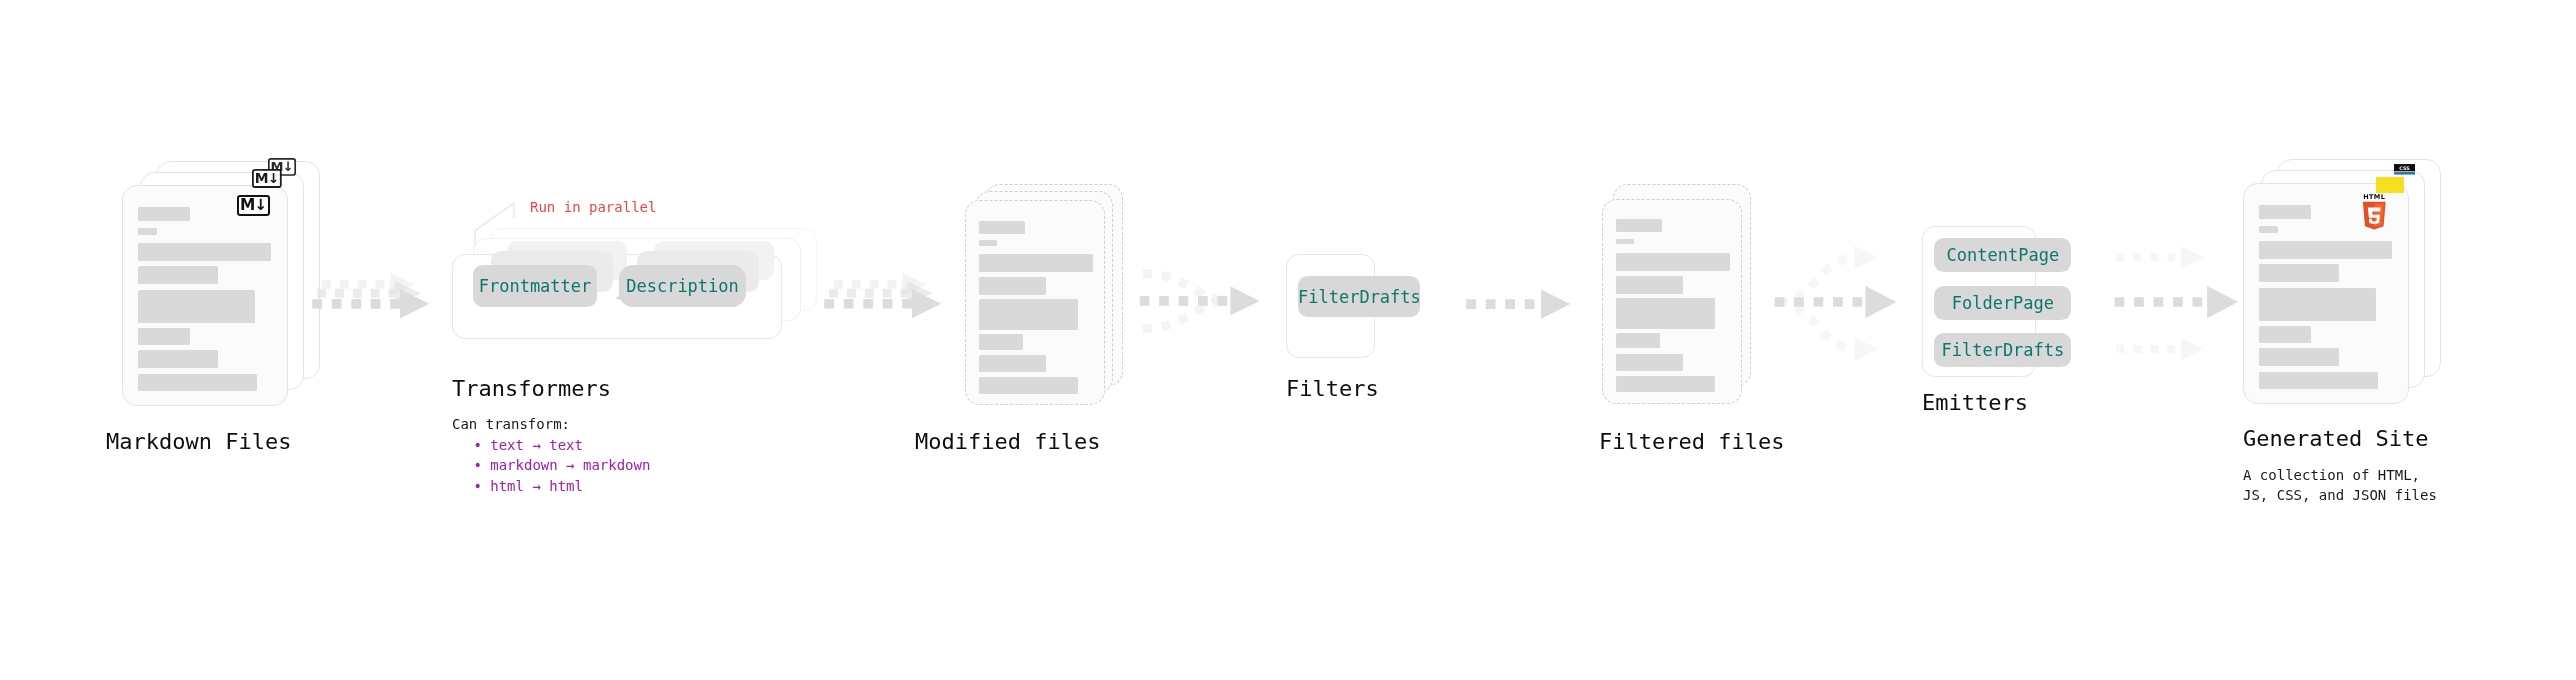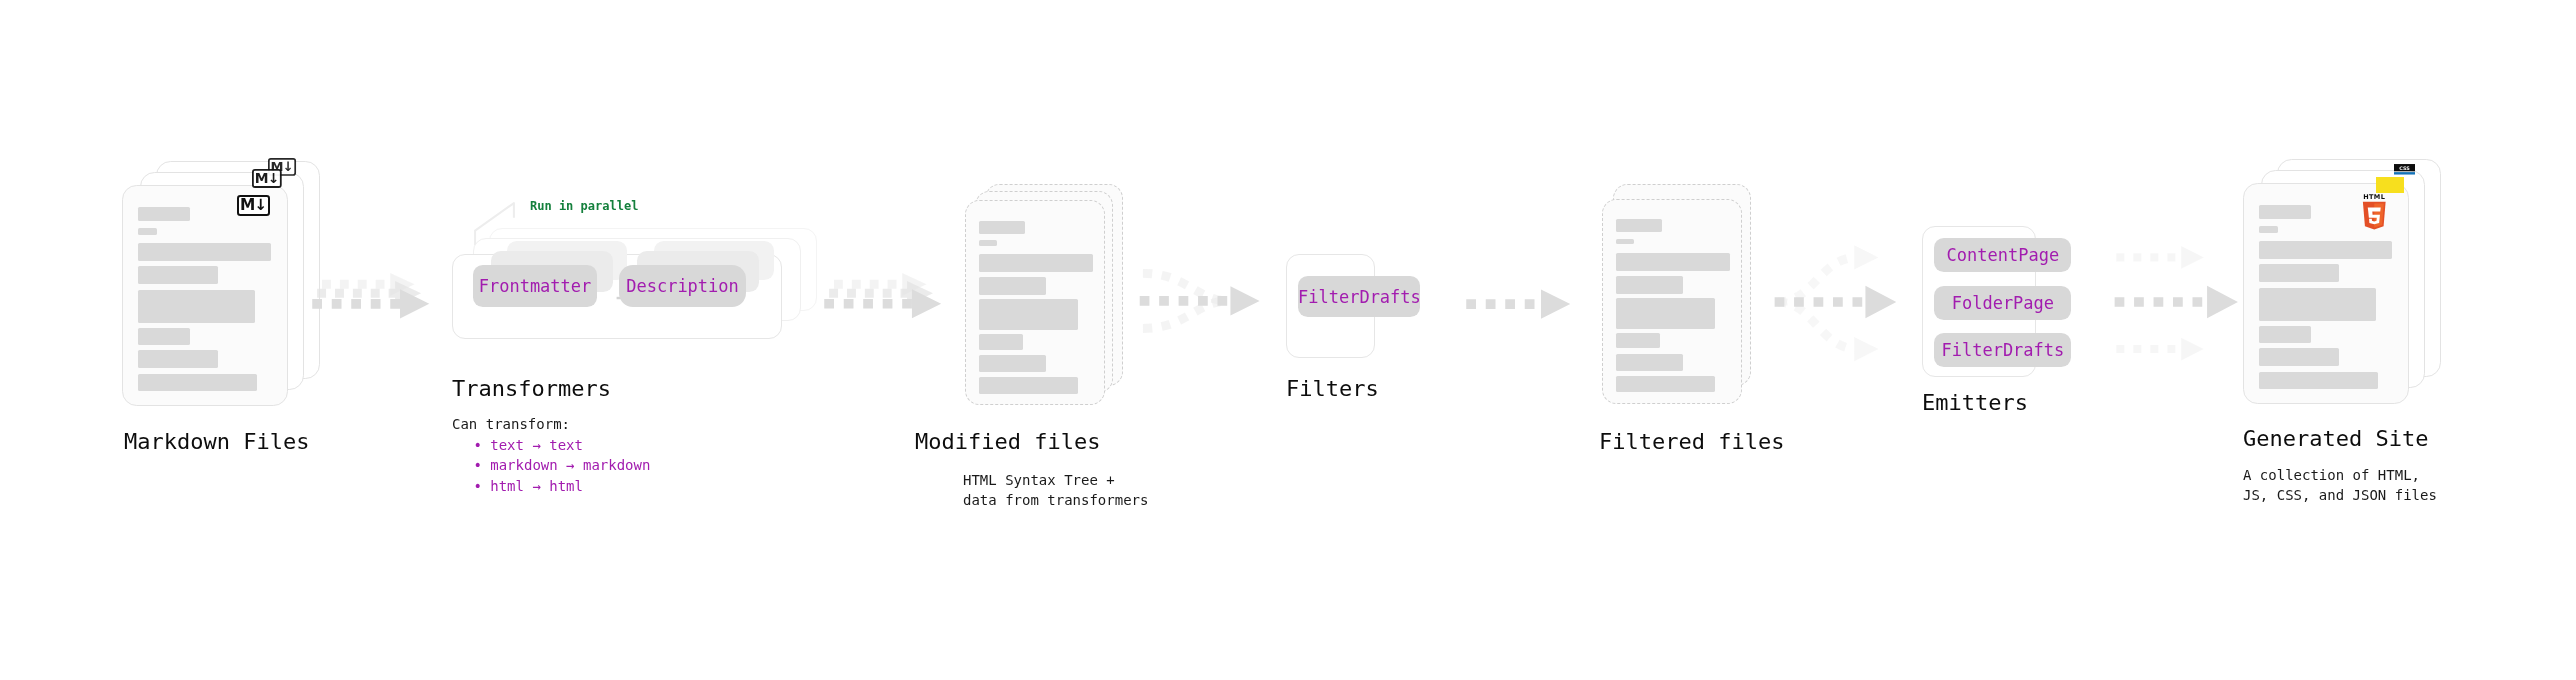--- a/index.html
+++ b/index.html
@@ -61,21 +61,21 @@
   }
   .stage-box.ghost1{border-color:#f0f0f0;background:#ffffff;}
   .stage-box.ghost2{border-color:#f4f4f4;background:#ffffff;}
 
   .chip{
     position:absolute;
     background:#d8d8d8;
     border-radius:9.8px;
     display:flex;align-items:center;justify-content:center;
     font-size:17px;
-    color:#a21caf;
+    color:#0f766e;
     white-space:nowrap;
     box-sizing:border-box;
   }
   .chip.ghost1{background:#ebebeb;color:transparent;}
   .chip.ghost2{background:#f2f2f2;color:transparent;}
 
   
   .cap-title{
     position:absolute;
     font-size:22px;
@@ -94,24 +94,23 @@
     position:absolute;
     font-size:14px;
     line-height:20.3px;
     color:#a21caf;
   }
   .cap-list .li{padding-left:11.4px;}
 
   
   .par-note{
     position:absolute;
-    font-size:12px;
-    color:#15803d;
+    font-size:14px;
+    color:#ef4444;
     white-space:nowrap;
-    font-weight:bold;
   }
 
   svg{display:block;overflow:visible;}
 </style>
 </head>
 <body>
 
 <div class="stage">
 
   <div class="doc-stack" style="left:122px;top:161px;">
@@ -131,21 +130,21 @@
     <div class="doc-badge" style="left:146px;top:-3.3px;">
       <div class="md-badge" style="transform:scale(.85);transform-origin:left top;opacity:.9;">M↓</div>
     </div>
     <div class="doc-badge" style="left:130px;top:8.1px;">
       <div class="md-badge" style="transform:scale(.9);transform-origin:left top;opacity:.95;">M↓</div>
     </div>
     <div class="doc-badge" style="left:115px;top:34px;">
       <div class="md-badge">M↓</div>
     </div>
   </div>
-  <div class="cap-title" style="left:124px;top:429px;">Markdown Files</div>
+  <div class="cap-title" style="left:106px;top:429px;">Markdown Files</div>
 
   <div class="abs" style="left:309px;top:268px;width:130px;height:65px;">
     <svg width="130" height="65" viewBox="0 0 160 80">
       <g opacity="0.45">
         <line x1="16" y1="20" x2="104" y2="20" stroke="#e6e6e6" stroke-width="11" stroke-dasharray="11 11"></line>
         <polygon points="100,6 130,20 100,34" fill="#e6e6e6"></polygon>
       </g>
       <g opacity="0.7">
         <line x1="10" y1="31" x2="110" y2="31" stroke="#e3e3e3" stroke-width="11" stroke-dasharray="11 11"></line>
         <polygon points="106,16 138,31 106,46" fill="#e3e3e3"></polygon>
@@ -228,22 +227,20 @@
       <div class="doc-line" style="left:13px;top:39px;width:18px;height:5.7px;"></div>
       <div class="doc-line" style="left:13px;top:53px;width:114px;height:18px;"></div>
       <div class="doc-line" style="left:13px;top:76px;width:67px;height:18px;"></div>
       <div class="doc-line" style="left:13px;top:98px;width:99px;height:31px;"></div>
       <div class="doc-line" style="left:13px;top:133px;width:44px;height:15.4px;"></div>
       <div class="doc-line" style="left:13px;top:154px;width:67px;height:17px;"></div>
       <div class="doc-line" style="left:13px;top:176px;width:99px;height:16.3px;"></div>
     </div>
   </div>
   <div class="cap-title" style="left:915px;top:429px;">Modified files</div>
-  <div class="cap-sub" style="left:963px;top:470px;">HTML Syntax Tree +
-data from transformers</div>
 
   <div class="abs" style="left:1138px;top:262px;width:146px;height:81px;">
     <svg width="146" height="81" viewBox="0 0 180 100">
       <g opacity="0.5">
         <path d="M6 14 C60 14, 72 48, 112 48" fill="none" stroke="#eaeaea" stroke-width="11" stroke-dasharray="11 12"></path>
       </g>
       <g opacity="0.5">
         <path d="M6 82 C60 82, 72 48, 112 48" fill="none" stroke="#eaeaea" stroke-width="11" stroke-dasharray="11 12"></path>
       </g>
       <g>

